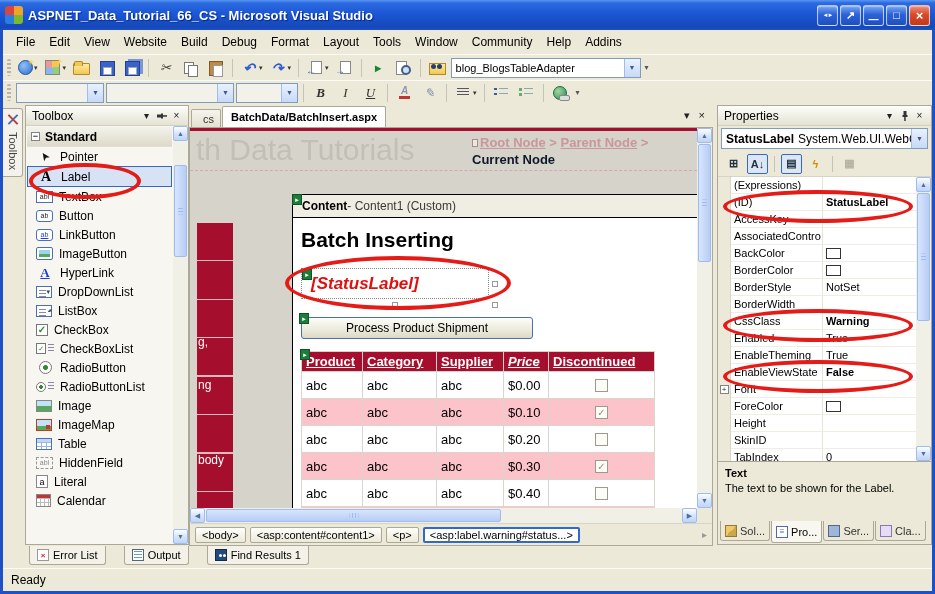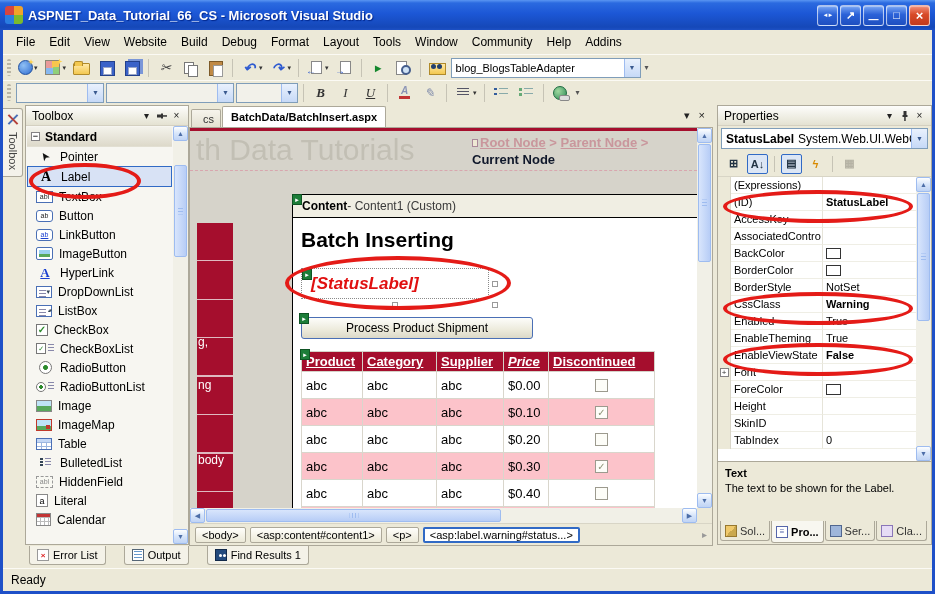--- a/index.html
+++ b/index.html
@@ -224,21 +224,21 @@
 .p-name{width:92px;flex:none;padding:2px 2px 0 3px;border-right:1px solid #e6e4d9;border-bottom:1px solid #efeee5;white-space:nowrap;overflow:hidden;color:#000}
 .p-val{flex:1;padding:2px 3px 0;border-bottom:1px solid #efeee5;white-space:nowrap;overflow:hidden;display:flex;align-items:flex-start}
 .prow.bold .p-val{font-weight:bold}
 .swatch{width:15px;height:11px;border:1px solid #333;background:#fff;margin-top:1px}
 .prow.circled::after{content:"";position:absolute;left:5px;top:-4px;width:182px;height:25px;border:4px solid #e41b17;border-radius:50%;pointer-events:none;z-index:5}
 .pdesc{height:60px;flex:none;border-top:1px solid #aca899;background:#ece9d8;padding:5px 7px;font-size:11px;color:#000}
 .pdesc b{display:block;margin-bottom:3px}
 .ptabs{height:23px;flex:none;display:flex;align-items:flex-start;padding-left:2px;gap:1px}
 .ptab{height:20px;display:flex;align-items:center;gap:3px;border:1px solid #aca899;border-top:none;border-radius:0 0 3px 3px;
  padding:0 4px;font-size:11px;background:#ece9d8;color:#333;white-space:nowrap;overflow:hidden}
-.ptab.active{background:#f8f7f0;height:22px;font-weight:bold;color:#000}
+.ptab.active{background:#f8f7f0;height:22px;font-weight:normal;color:#000}
 .mini-ico{width:12px;height:12px;flex:none;border:1px solid #888;display:inline-flex;align-items:center;justify-content:center;font-size:8px}
 .solution-explorer-icon{background:linear-gradient(135deg,#f0c96b 50%,#caa84e 50%);border-color:#97782f}
 .properties-icon{background:#fff;border-color:#56a;color:#56a}
 .properties-icon::after{content:"≡"}
 .server-explorer-icon{background:#9fb6da;border-color:#51678f}
 .class-view-icon{background:#e6dcf5;border-color:#8a76b8}
 .error-list-icon{background:#fff;border-color:#999;color:#d22;font-weight:bold}
 .error-list-icon::after{content:"×"}
 .output-icon{background:#fff;border-color:#567;background-image:repeating-linear-gradient(180deg,#69c 0 1px,transparent 1px 3px);background-size:8px 10px;background-position:1px 1px;background-repeat:no-repeat}
 .find-results-icon{background:#234a7d;border-color:#12294a;position:relative}
@@ -485,24 +485,20 @@
                 <span class="tbx-ico image-icon"></span>
                 <span class="tbx-lbl">Image</span>
               </div>
               <div class="tbx-item">
                 <span class="tbx-ico imagemap-icon"></span>
                 <span class="tbx-lbl">ImageMap</span>
               </div>
               <div class="tbx-item">
                 <span class="tbx-ico table-icon"></span>
                 <span class="tbx-lbl">Table</span>
-              </div>
-              <div class="tbx-item">
-                <span class="tbx-ico bulletedlist-icon"></span>
-                <span class="tbx-lbl">BulletedList</span>
               </div>
               <div class="tbx-item">
                 <span class="tbx-ico hiddenfield-icon">abl</span>
                 <span class="tbx-lbl">HiddenField</span>
               </div>
               <div class="tbx-item">
                 <span class="tbx-ico literal-icon">a</span>
                 <span class="tbx-lbl">Literal</span>
               </div>
               <div class="tbx-item">
@@ -727,20 +723,25 @@
                 <span class="p-name">BorderColor</span>
                 <span class="p-val">
                   <span class="swatch"></span>
                 </span>
               </div>
               <div class="prow">
                 <span class="p-gutter"></span>
                 <span class="p-name">BorderStyle</span>
                 <span class="p-val">NotSet</span>
               </div>
+              <div class="prow">
+                <span class="p-gutter"></span>
+                <span class="p-name">BorderWidth</span>
+                <span class="p-val"></span>
+              </div>
               <div class="prow bold circled">
                 <span class="p-gutter"></span>
                 <span class="p-name">CssClass</span>
                 <span class="p-val">Warning</span>
               </div>
               <div class="prow">
                 <span class="p-gutter"></span>
                 <span class="p-name">Enabled</span>
                 <span class="p-val">True</span>
               </div>

